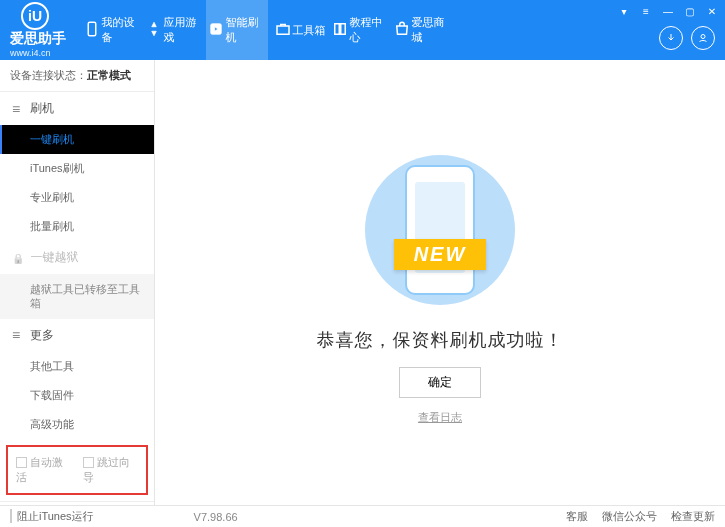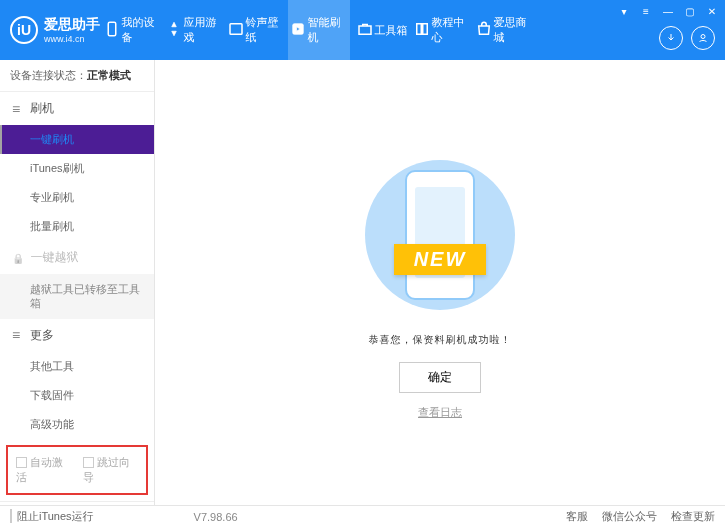--- a/index.html
+++ b/index.html
@@ -1,20 +1,20 @@
 <!DOCTYPE html>
 <html><head>
 <meta charset="utf-8">
 <style>
 * { margin: 0; padding: 0; box-sizing: border-box; font-family: "Microsoft YaHei", Arial, sans-serif; }
 body { background: #fff; width: 725px; height: 527px; overflow: hidden; font-size: 12px; color: #333; }
 
 
 .header { background: #1e88f5; height: 60px; display: flex; align-items: center; padding: 0 10px; position: relative; }
-.logo-area { display: flex; align-items: center; color: #fff; margin-right: 2px; }
+.logo-area { display: flex; align-items: center; color: #fff; margin-right: 16px; flex-direction: column; }
 .logo-circle { width: 28px; height: 28px; border: 2px solid #fff; border-radius: 50%; display: flex; align-items: center; justify-content: center; font-weight: bold; font-size: 14px; margin-right: 6px; }
 .logo-text { display: flex; flex-direction: column; }
 .logo-title { font-size: 14px; font-weight: bold; }
 .logo-url { font-size: 9px; opacity: 0.9; }
 
 .nav { display: flex; height: 100%; }
 .nav-item { width: 62px; height: 100%; display: flex; flex-direction: row; align-items: center; justify-content: center; color: #fff; cursor: pointer; font-size: 11px; }
 .nav-item.active { background: #4fa3f7; }
 .nav-icon { width: 20px; height: 20px; margin-bottom: 3px; display: flex; align-items: center; justify-content: center; }
 .nav-icon svg { width: 18px; height: 18px; fill: #fff; stroke: #fff; }
@@ -29,21 +29,21 @@
 
 .body { display: flex; height: 445px; justify-content: space-between; }
 .sidebar { width: 155px; border-right: 1px solid #e5e5e5; display: flex; flex-direction: column; }
 .status-bar { padding: 8px 10px; font-size: 11px; color: #666; border-bottom: 1px solid #eee; }
 .status-bar b { color: #333; }
 
 .side-section { padding: 8px 12px; font-size: 12px; color: #333; display: flex; align-items: center; gap: 6px; }
 .side-section.header-sec { font-weight: normal; color: #555; }
 .side-section.disabled { color: #bbb; }
 .side-item { padding: 7px 10px 7px 30px; font-size: 11px; color: #666; cursor: pointer; }
-.side-item.active { background: #4c1d95; color: #1e88f5; border-left: 2px solid #a3a3a3; padding-left: 28px; }
+.side-item.active { background: #000000; color: #1e88f5; border-left: 2px solid #3b82f6; padding-left: 28px; }
 .side-item.nested { background: #f5f5f5; color: #888; padding: 8px 10px 8px 30px; line-height: 1.3; }
 
 .hamburger { display: inline-block; width: 12px; }
 .hamburger::before { content: "≡"; font-size: 14px; color: #888; }
 .lock-icon::before { content: "🔒"; font-size: 10px; filter: grayscale(1); opacity: 0.5; }
 
 .highlight-box { border: 2px solid #e53935; margin: 6px; padding: 8px; display: flex; gap: 12px; align-items: center; font-size: 11px; color: #aaa; }
 .chk { width: 11px; height: 11px; border: 1px solid #ccc; display: inline-block; margin-right: 3px; vertical-align: middle; }
 
 .device-info { padding: 6px 10px; border-top: 1px solid #eee; margin-top: auto; }
@@ -53,21 +53,21 @@
 
 
 .main { flex: 1; display: flex; flex-direction: column; align-items: center; justify-content: center; position: relative; }
 .illus { width: 180px; height: 180px; position: relative; display: flex; align-items: center; justify-content: center; }
 .circle-bg { width: 150px; height: 150px; background: #bbdefb; border-radius: 50%; position: absolute; }
 .phone { width: 70px; height: 130px; background: #fff; border-radius: 10px; border: 2px solid #90caf9; position: relative; z-index: 1; }
 .phone::after { content: ""; position: absolute; top: 15px; left: 8px; right: 8px; bottom: 20px; background: #e3f2fd; border-radius: 3px; }
 .banner { position: absolute; background: #ffc107; color: #fff; font-weight: bold; font-size: 20px; font-style: italic; padding: 4px 20px; z-index: 2; top: 55%; letter-spacing: 2px; box-shadow: 0 2px 4px rgba(0,0,0,0.15); }
 .banner::before, .banner::after { content: ""; position: absolute; top: 0; width: 0; height: 0; border: 15px solid transparent; }
 
-.success-text { margin-top: 8px; font-size: 10px; color: #333; letter-spacing: 1px; }
+.success-text { margin-top: 8px; font-size: 18px; color: #333; letter-spacing: 1px; }
 .ok-btn { margin-top: 15px; padding: 6px 28px; border: 1px solid #ccc; background: #fff; cursor: pointer; font-size: 12px; }
 .log-link { margin-top: 12px; font-size: 11px; color: #999; cursor: pointer; text-decoration: underline; }
 
 
 .footer { height: 22px; border-top: 1px solid #e5e5e5; display: flex; align-items: center; padding: 0 10px; font-size: 11px; color: #666; }
 .footer .chk2 { width: 11px; height: 11px; border: 1px solid #ccc; margin-right: 5px; }
 .footer-right { margin-left: auto; display: flex; gap: 14px; }
 .footer-item { cursor: pointer; }
 .version { margin-left: 100px; color: #888; }
 </style>
@@ -92,28 +92,20 @@
       <span>我的设备</span>
     </div>
     <div class="nav-item">
       <span class="nav-icon">
           <svg viewBox="0 0 24 24">
             <path d="M12 3l3 6h-6z M12 21l-3-6h6z"></path>
           </svg>
         </span>
       <span>应用游戏</span>
     </div>
-    <div class="nav-item">
-      <span class="nav-icon">
-          <svg viewBox="0 0 24 24">
-            <rect x="4" y="5" width="16" height="14" rx="1" fill="none" stroke-width="2"></rect>
-          </svg>
-        </span>
-      <span>铃声壁纸</span>
-    </div>
     <div class="nav-item active">
       <span class="nav-icon">
           <svg viewBox="0 0 24 24">
             <rect x="5" y="5" width="14" height="14" rx="2" fill="#fff"></rect>
             <path d="M10 9l5 3-5 3z" fill="#4fa3f7"></path>
           </svg>
         </span>
       <span>智能刷机</span>
     </div>
     <div class="nav-item">

